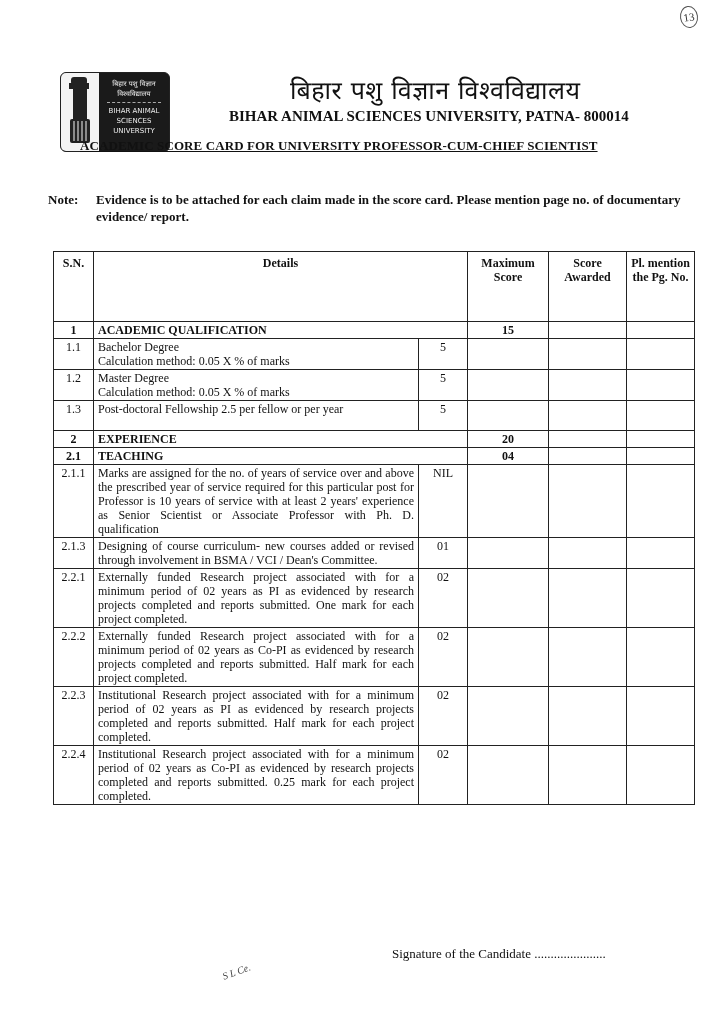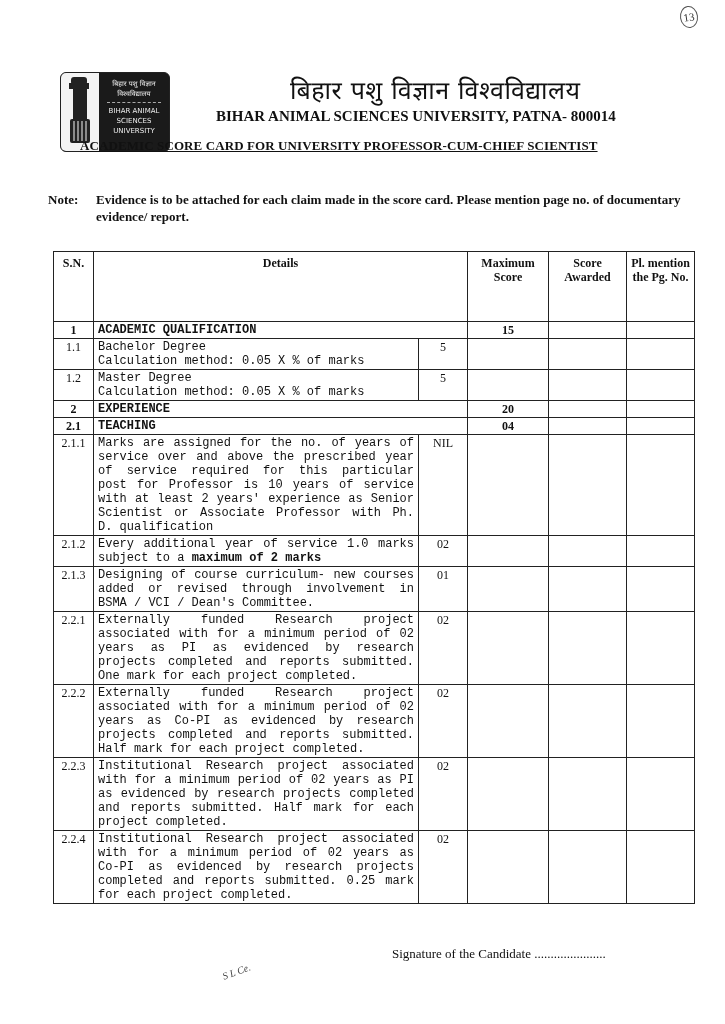--- a/index.html
+++ b/index.html
@@ -10,33 +10,33 @@
                text-align:center; line-height:20px; transform:rotate(-8deg); }
   .logo { position:absolute; left:60px; top:72px; width:108px; height:78px;
           border:1px solid #222; border-radius:6px; background:#1a1a1a; overflow:hidden; }
   .logo .emblem { position:absolute; left:0; top:0; width:38px; height:78px; background:#f4f4f4; }
   .logo .emblem svg { width:38px; height:78px; }
   .logo .txt { position:absolute; left:40px; top:6px; width:66px; color:#eee; font-size:7px;
                text-align:center; line-height:10px; font-family:"DejaVu Sans",sans-serif; }
   .logo .txt .dash { border-top:1px dashed #aaa; margin:3px 6px; }
   .hindi-title { position:absolute; left:290px; top:72px; font-size:25px;
                  font-family:"DejaVu Sans",sans-serif; letter-spacing:0.5px; }
-  .eng-title { position:absolute; left:216px; top:108px; font-size:15px; font-weight:bold; }
+  .eng-title { position:absolute; left:229px; top:108px; font-size:15px; font-weight:bold; }
   .doc-title { position:absolute; left:80px; top:138px; font-size:13px; font-weight:bold;
                text-decoration:underline; letter-spacing:0.1px; }
   .note { position:absolute; left:48px; top:191px; width:650px; font-size:13px; font-weight:bold; line-height:17px; }
   .note .lbl { position:absolute; left:0; top:0; }
   .note .body { position:absolute; left:48px; top:0; width:600px; }
 
   table.score { position:absolute; left:53px; top:251px; width:641px; border-collapse:collapse;
                 font-size:12px; line-height:14px; table-layout:fixed; }
   table.score td, table.score th { border:1px solid #222; vertical-align:top; padding:1px 4px; }
   table.score th { font-weight:bold; text-align:center; padding-top:4px;margin-top:40px; }
   td.sn { text-align:center; }
-  td.det { text-align:justify;font-family:Liberation Mono, monospace; }
+  td.det { text-align:justify; }
   td.sub { text-align:center; }
   td.max { text-align:center; font-weight:bold; }
   tr.head-row th { height:64px; }
   tr.section td { font-weight:bold; }
   .b { font-weight:bold; }
 
   .signature { position:absolute; left:392px; top:946px; font-size:13px; }
   .scribble { position:absolute; left:222px; top:966px; font-size:10px; color:#444;
               transform:rotate(-20deg); font-style:italic; }
 </style>
@@ -109,46 +109,46 @@
         <td class="pg"></td>
       </tr>
       <tr>
         <td class="sn">1.2</td>
         <td class="det" colspan="1"><span>Master Degree</span><br><span>Calculation method: 0.05 X % of marks</span></td>
         <td class="sub">5</td>
         <td class="max"></td>
         <td class="awd"></td>
         <td class="pg"></td>
       </tr>
+      <tr style="height: 30px;">
+        <td class="sn">1.3</td>
+        <td class="det" colspan="1"><span>Post-doctoral Fellowship  2.5 per fellow or per year</span></td>
+        <td class="sub">5</td>
+        <td class="max"></td>
+        <td class="awd"></td>
+        <td class="pg"></td>
+      </tr>
       <tr class="section">
         <td class="sn">2</td>
         <td class="det" colspan="2"><span>EXPERIENCE</span></td>
         <td class="max">20</td>
         <td class="awd"></td>
         <td class="pg"></td>
       </tr>
       <tr class="section">
         <td class="sn">2.1</td>
         <td class="det" colspan="2"><span>TEACHING</span></td>
         <td class="max">04</td>
         <td class="awd"></td>
         <td class="pg"></td>
       </tr>
       <tr>
         <td class="sn">2.1.1</td>
         <td class="det" colspan="1"><span>Marks are assigned for the no. of years of service over and above the prescribed year of service required for this particular post for Professor is 10 years of service with at least 2 years' experience as Senior Scientist or Associate Professor with    Ph. D. qualification</span></td>
         <td class="sub">NIL</td>
-        <td class="max"></td>
-        <td class="awd"></td>
-        <td class="pg"></td>
-      </tr>
-      <tr>
-        <td class="sn">2.1.2</td>
-        <td class="det" colspan="1"><span>Every additional year of service 1.0 marks subject to a</span> <span class="b">maximum of 2 marks</span></td>
-        <td class="sub">02</td>
         <td class="max"></td>
         <td class="awd"></td>
         <td class="pg"></td>
       </tr>
       <tr>
         <td class="sn">2.1.3</td>
         <td class="det" colspan="1"><span>Designing of course curriculum- new courses added or revised through involvement in BSMA / VCI / Dean's Committee.</span></td>
         <td class="sub">01</td>
         <td class="max"></td>
         <td class="awd"></td>

